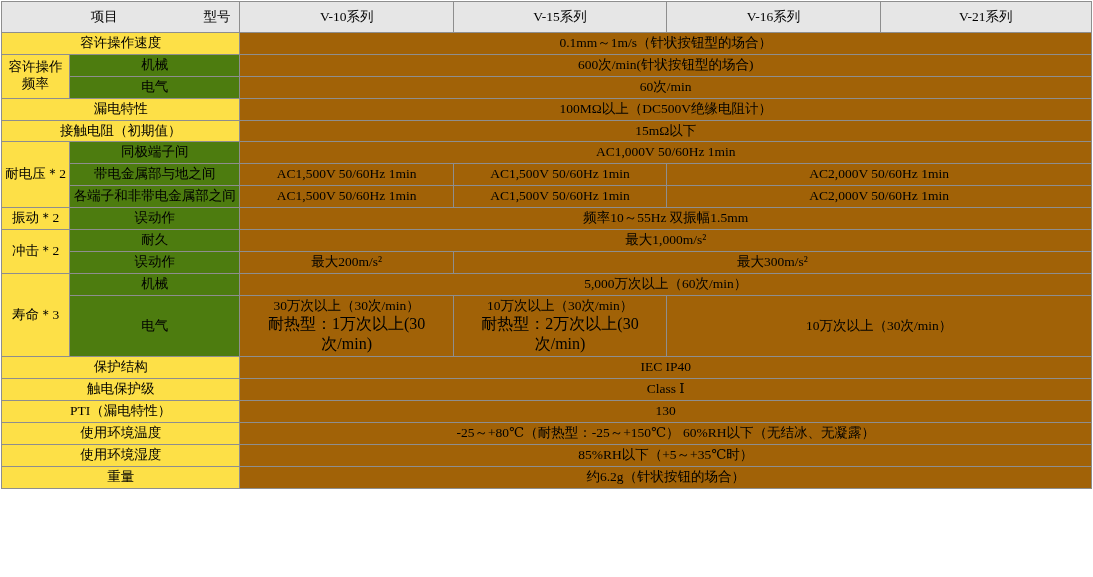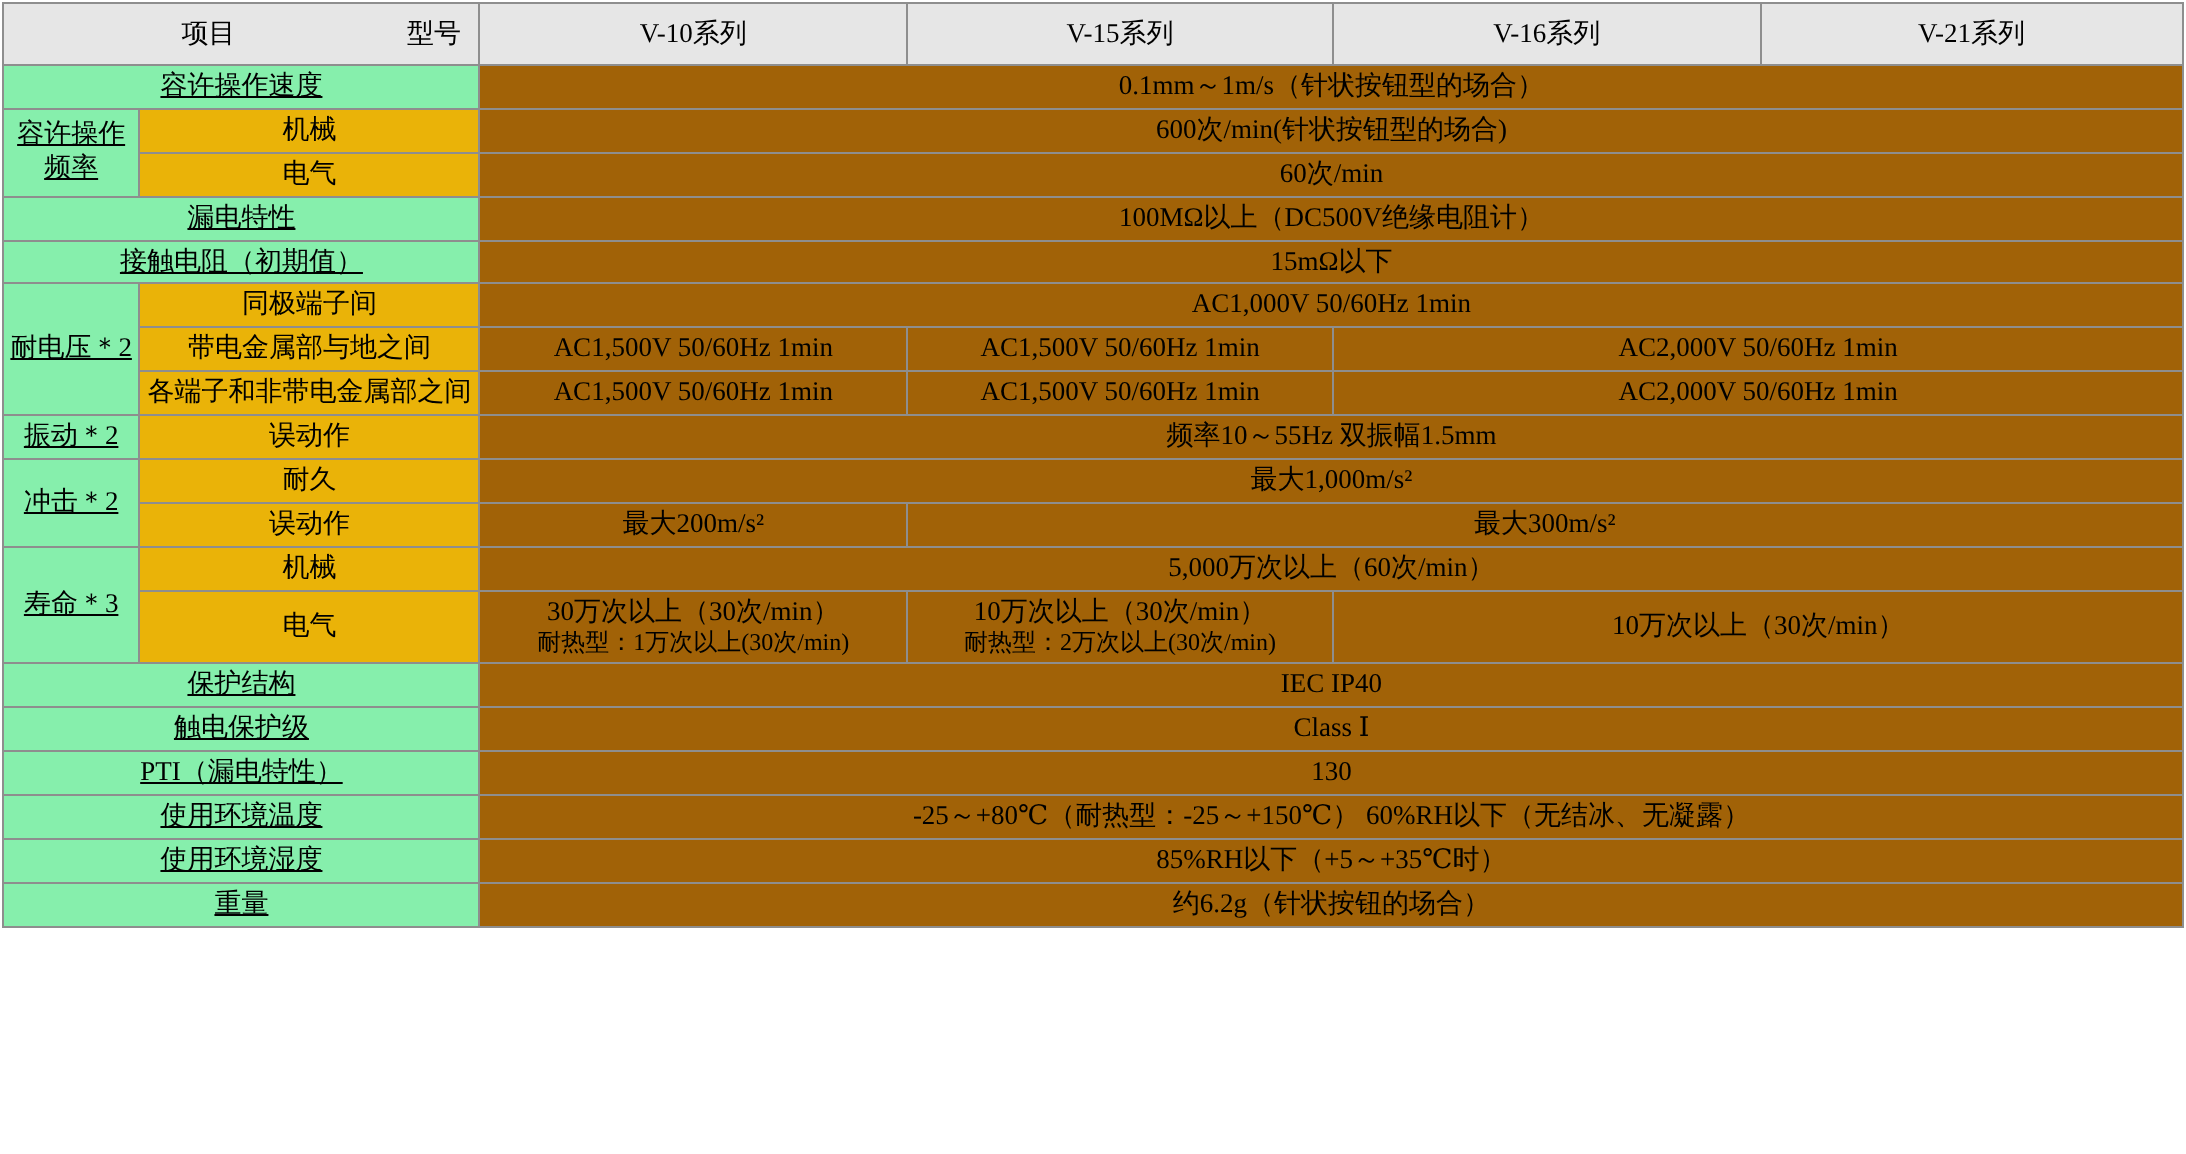--- a/index.html
+++ b/index.html
@@ -34,46 +34,45 @@
     font-weight: normal;
     line-height: 1.25;
   }
   
   tr.hdr td, tr.hdr th {
     background: #e6e6e6;
     height: 26px;
   }
   
   td.lbl {
-    background: #86efac;
+    background: #fde047;
     text-align: left;
     padding-left: 6px;
-    text-decoration: underline;
   }
   td.lbl-c {
-    background: #eab308;
+    background: #4d7c0f;
     text-align: center;
   }
   td.val {
     background: #a16207;
   }
   .itemhdr {
     position: relative;
     text-align: left;
     padding-left: 6px;
   }
   .itemhdr .right {
     float: right;
     padding-right: 6px;
   }
   .two-line {
     line-height: 1.2;
   }
   .small {
-    font-size: 12px;
+    font-size: 16px;
   }
 </style>
 </head>
 <body>
 
 <div id="sheet">
 <table class="spec">
   <colgroup>
     <col style="width:68px">
     <col style="width:170px">

